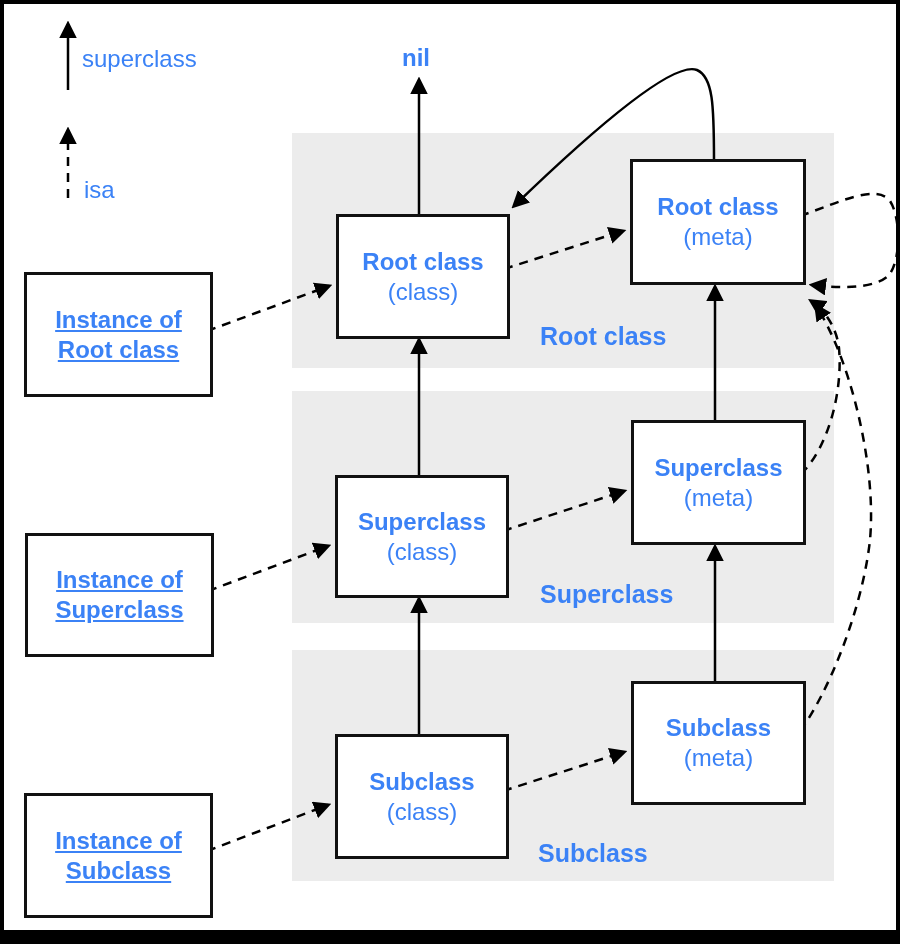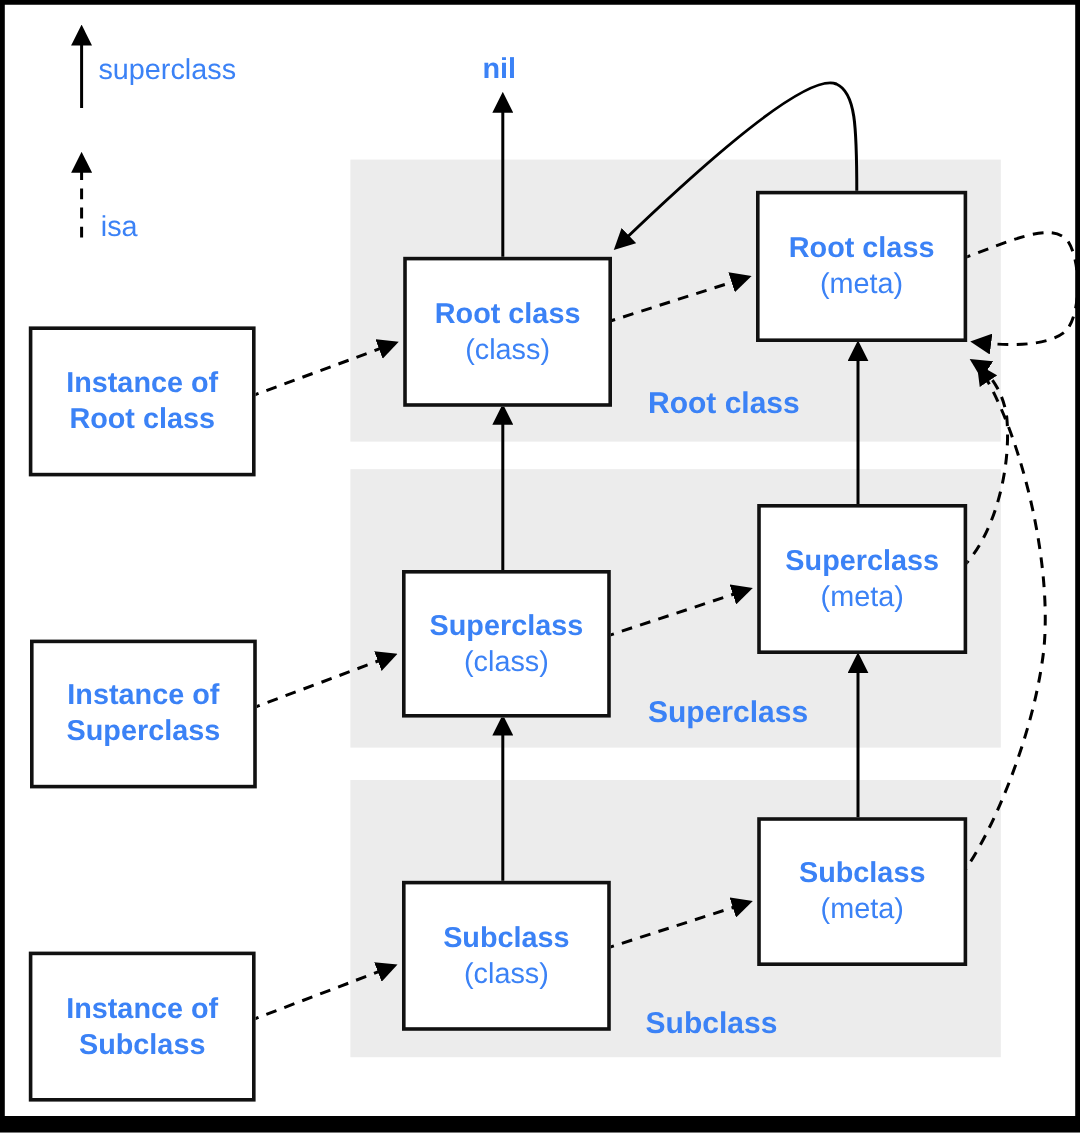--- a/index.html
+++ b/index.html
@@ -44,21 +44,21 @@
     flex-direction:column;
     align-items:center;
     justify-content:center;
     text-align:center;
     z-index:3;
     line-height:30px;
     font-size:24px;
   }
   .node .title{font-weight:bold;}
   .node .subtitle{font-weight:normal;text-align:right;}
-  .node .bold-line{font-weight:bold;}
+  .node .bold-line{font-weight:bold;text-decoration:underline;}
   .floating-label{
     position:absolute;
     z-index:3;
     white-space:nowrap;
   }
   #edges{
     position:absolute;left:0;top:0;
     z-index:2;
     pointer-events:none;
   }

